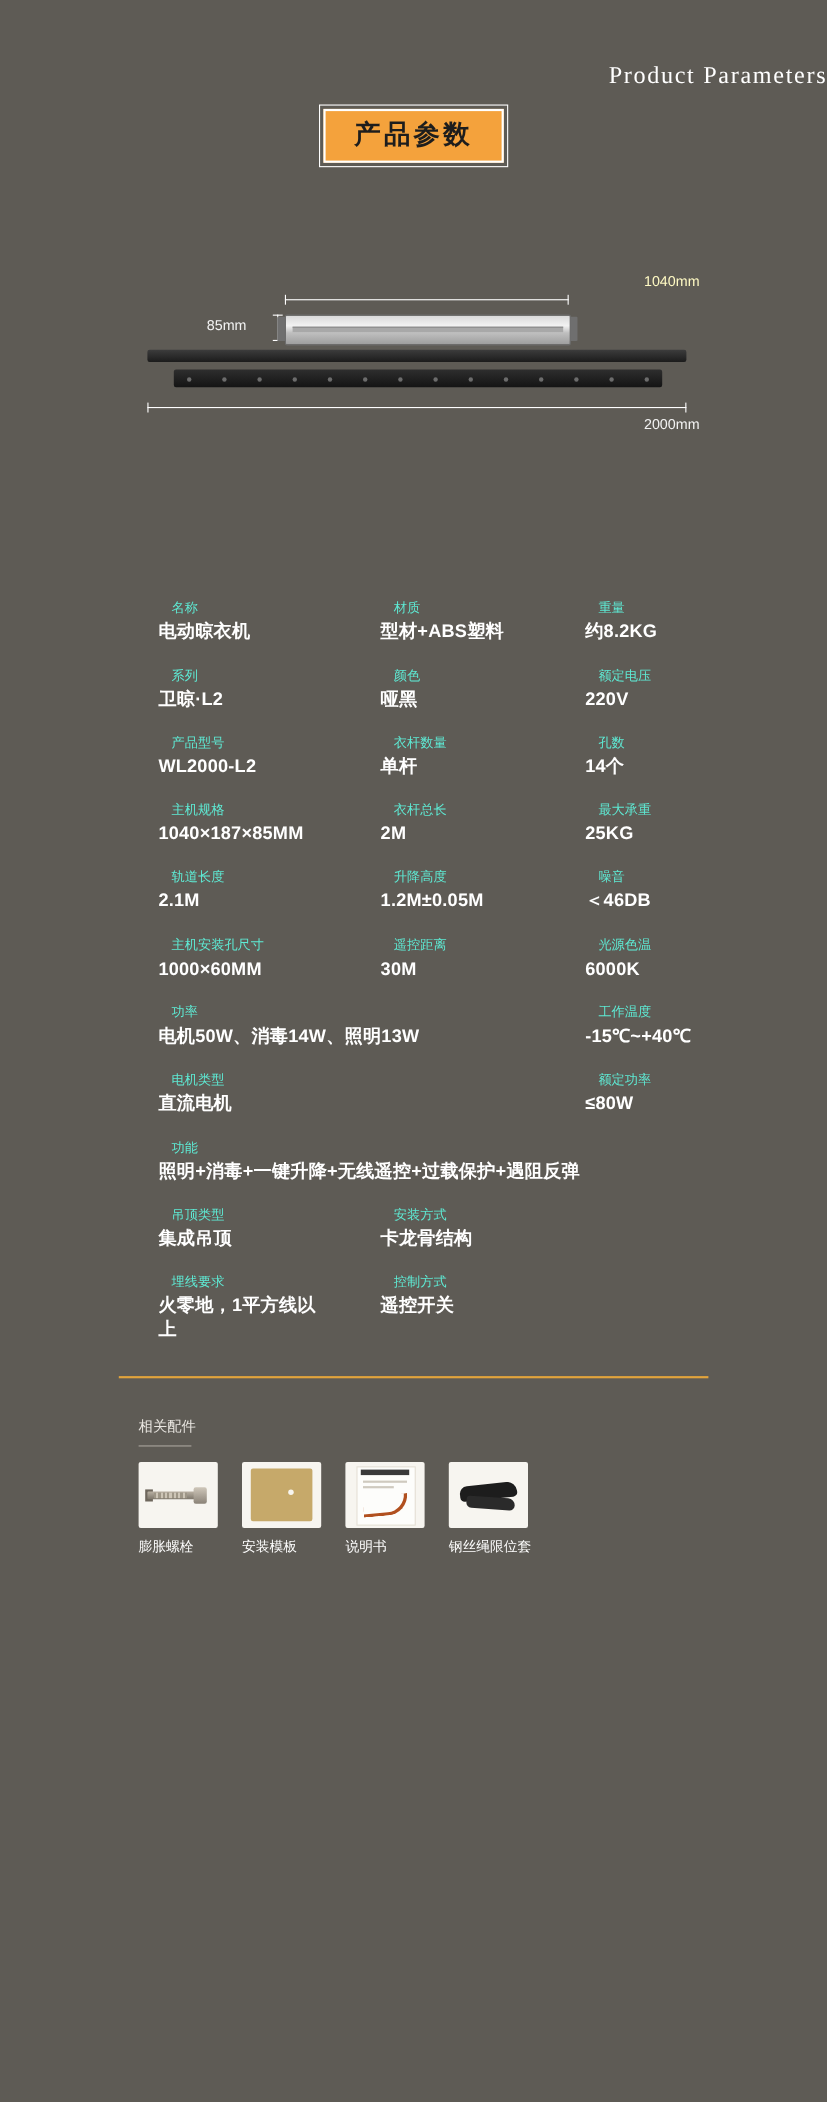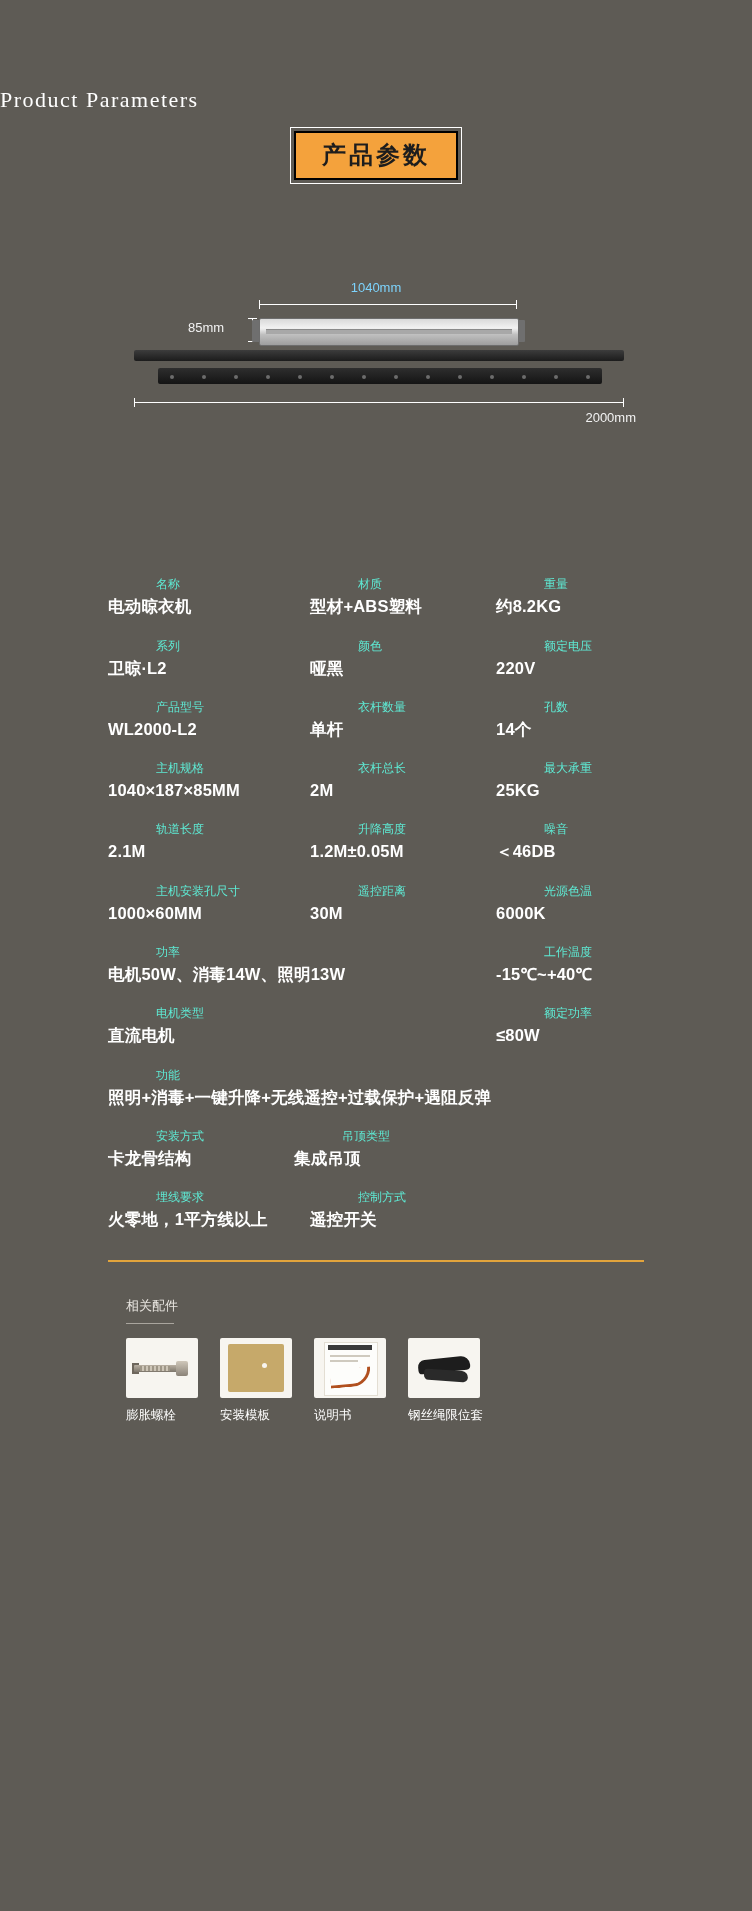--- a/index.html
+++ b/index.html
@@ -17,22 +17,22 @@
   .page {
     position: relative;
     width: 752px;
     min-height: 1911px;
     background: #5e5b55;
     overflow: hidden;
   }
 
   
   .header {
-    padding-top: 87px;
-    text-align: left;
+    padding-top: 55px;
+    text-align: right;
   }
   .header-en {
     font-family: "Liberation Serif", serif;
     font-size: 22px;
     letter-spacing: 1.5px;
     color: #ffffff;
     font-weight: 400;
   }
   .header-badge-wrap {
     margin-top: 18px;
@@ -40,39 +40,39 @@
     justify-content: center;
   }
   .header-badge {
     background: #f4a23c;
     color: #1d1d1d;
     font-size: 24px;
     font-weight: bold;
     letter-spacing: 3px;
     padding: 9px 26px 10px 26px;
     line-height: 1.1;
-    border: 2px solid #000000;
+    border: 2px solid #ffffff;
     box-shadow: 0 0 0 3px #5e5b55, 0 0 0 4px #ffffff;
   }
 
   
   .diagram {
     position: relative;
     margin: 100px auto 0 auto;
     width: 520px;
     height: 190px;
   }
   .dim-top-label {
     position: absolute;
     top: 0px;
     left: 0;
     width: 520px;
-    text-align: center;
+    text-align: right;
     font-size: 13px;
-    color: #7dd3fc;
+    color: #fef9c3;
   }
   .dim-top-line {
     position: absolute;
     top: 24px;
     left: 143px;
     width: 258px;
     height: 1px;
     background: #ffffff;
   }
   .dim-top-line:before, .dim-top-line:after {
@@ -227,20 +227,21 @@
     line-height: 1.5;
     margin-bottom: 2px;
     margin-left: 48px;
   }
   .spec-value {
     font-size: 16.5px;
     font-weight: bold;
     color: #ffffff;
     line-height: 1.35;
     letter-spacing: 0.2px;
+    margin-left: 36px;
   }
 
   
   .divider {
     margin: 30px auto 0 auto;
     width: 536px;
     height: 2px;
     background: #e2a43c;
   }
 
@@ -565,27 +566,27 @@
     </div>
 
     <div class="spec-row">
       <div class="spec-cell wide">
         <div class="spec-label">功能</div>
         <div class="spec-value">照明+消毒+一键升降+无线遥控+过载保护+遇阻反弹</div>
       </div>
     </div>
 
     <div class="spec-row">
+      <div class="spec-cell c1">
+        <div class="spec-label">吊顶类型</div>
+        <div class="spec-value">集成吊顶</div>
+      </div>
       <div class="spec-cell c2">
         <div class="spec-label">安装方式</div>
         <div class="spec-value">卡龙骨结构</div>
-      </div>
-      <div class="spec-cell c1">
-        <div class="spec-label">吊顶类型</div>
-        <div class="spec-value">集成吊顶</div>
       </div>
     </div>
 
     <div class="spec-row">
       <div class="spec-cell c1">
         <div class="spec-label">埋线要求</div>
         <div class="spec-value">火零地，1平方线以上</div>
       </div>
       <div class="spec-cell c2">
         <div class="spec-label">控制方式</div>

